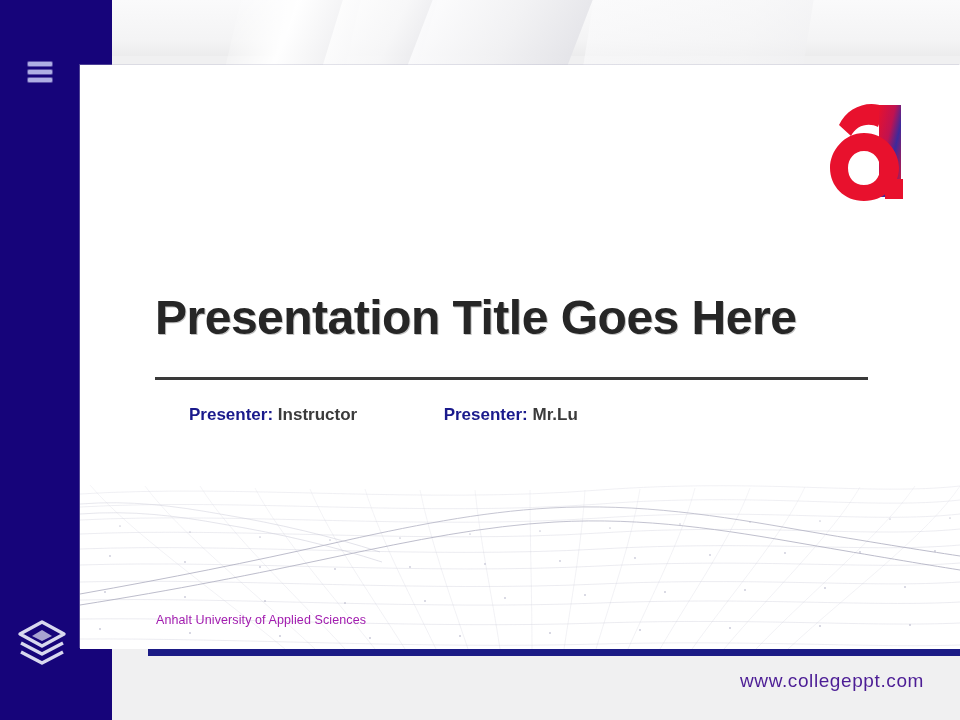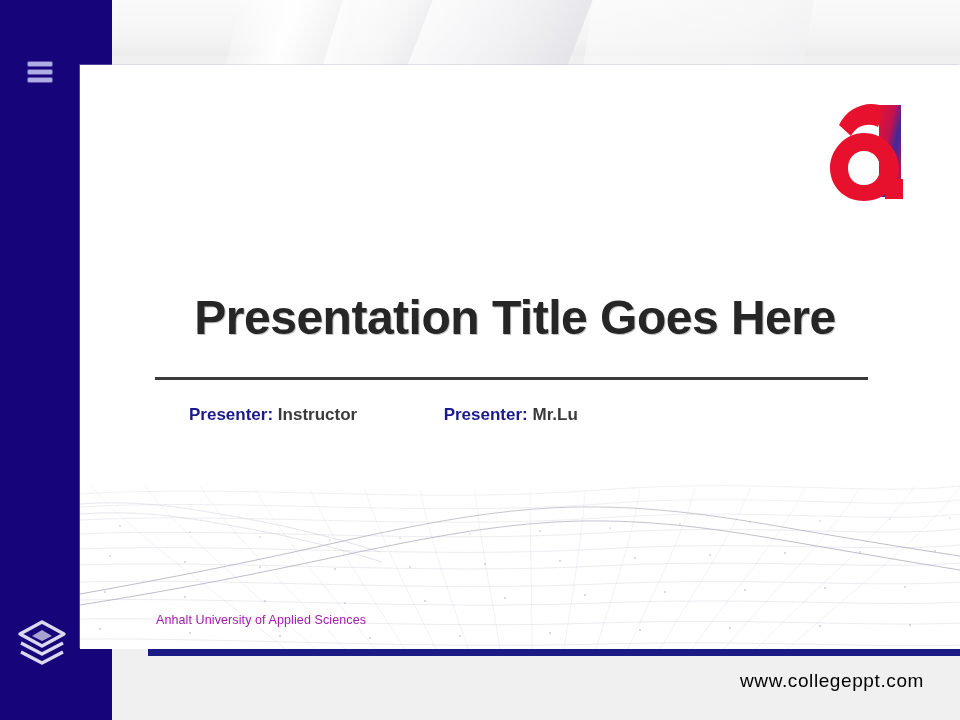--- a/index.html
+++ b/index.html
@@ -10,21 +10,20 @@
     overflow: hidden;
     background: #ffffff;
     font-family: "Liberation Sans", sans-serif;
   }
 
   #stage {
     position: relative;
     width: 960px;
     height: 720px;
     background: #ffffff;
-    text-align: center;
   }
 
   
   .backdrop {
     position: absolute;
     left: 0; top: 0;
     width: 960px; height: 720px;
     background: #f0f0f1;
   }
   .backdrop-top {
@@ -150,21 +149,21 @@
     left: 148px; top: 649px;
     width: 812px; height: 7px;
     background: #1b1b86;
   }
 
   
   .footer-url {
     position: absolute;
     right: 36px; top: 670px;
     font-size: 19px;
-    color: #000000;
+    color: #4c1d95;
     letter-spacing: .6px;
     white-space: nowrap;
   }
 </style>
 </head>
 <body>
 
 <div id="stage">
 
   <div class="backdrop">

